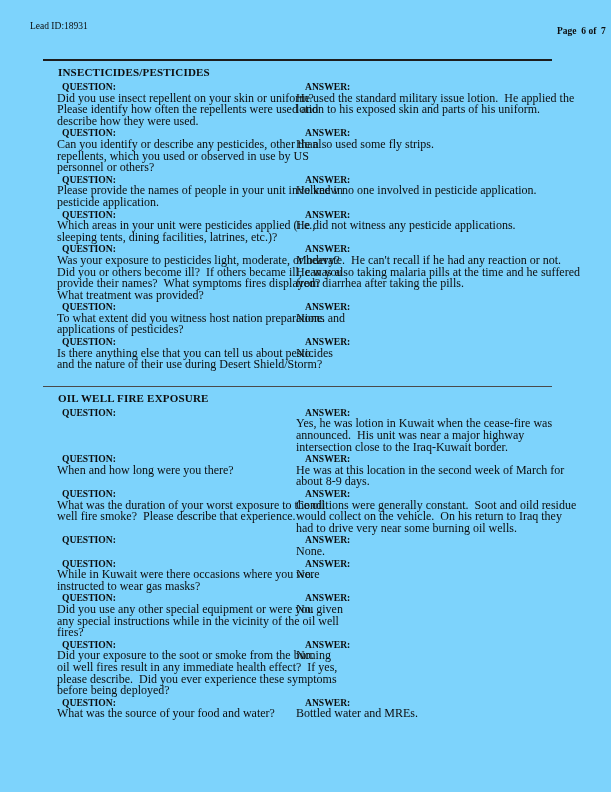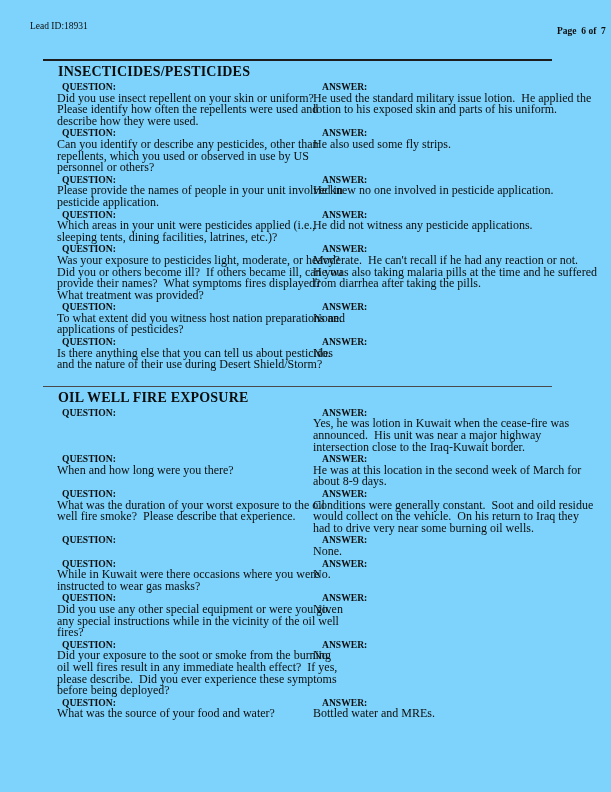--- a/index.html
+++ b/index.html
@@ -6,22 +6,22 @@
   .page{
     position:relative;width:611px;height:792px;background:#7dd3fc;
     font-family:"Liberation Serif",serif;color:#0d0d0d;overflow:hidden;
     margin:0 auto;box-shadow:0 0 4px rgba(0,0,0,.25);
   }
   .lead-id{position:absolute;left:30px;top:21px;font-size:9.5px;line-height:11px;}
   .page-number{position:absolute;left:521px;top:26px;font-size:9.5px;font-weight:bold;white-space:pre;line-height:11px;margin-left:36px;}
   .content{position:absolute;left:57px;top:59px;width:498px;}
   .rule{height:2px;background:#1d1d1d;margin-left:-14px;width:509px;}
   .rule.thin{height:1px;background:#4a4a4a;margin-top:15px;}
-  .sec-title{font-weight:bold;font-size:14px;line-height:12px;margin:5px 0 3px 1px;letter-spacing:.2px;}
-  .qa{display:flex;align-items:flex-start;gap:17px;}
+  .sec-title{font-weight:bold;font-size:11px;line-height:12px;margin:5px 0 3px 1px;letter-spacing:.2px;}
+  .qa{display:flex;align-items:flex-start;}
   .qcol{width:239px;flex:none;}
   .acol{flex:1;min-width:0;}
   .lbl{font-weight:bold;font-size:9.6px;line-height:11.6px;}
   .qcol .lbl{padding-left:5px;}
   .acol .lbl{padding-left:9px;}
   .txt{font-size:12px;line-height:11.6px;white-space:pre;}
 </style>
 </head>
 <body>
 

